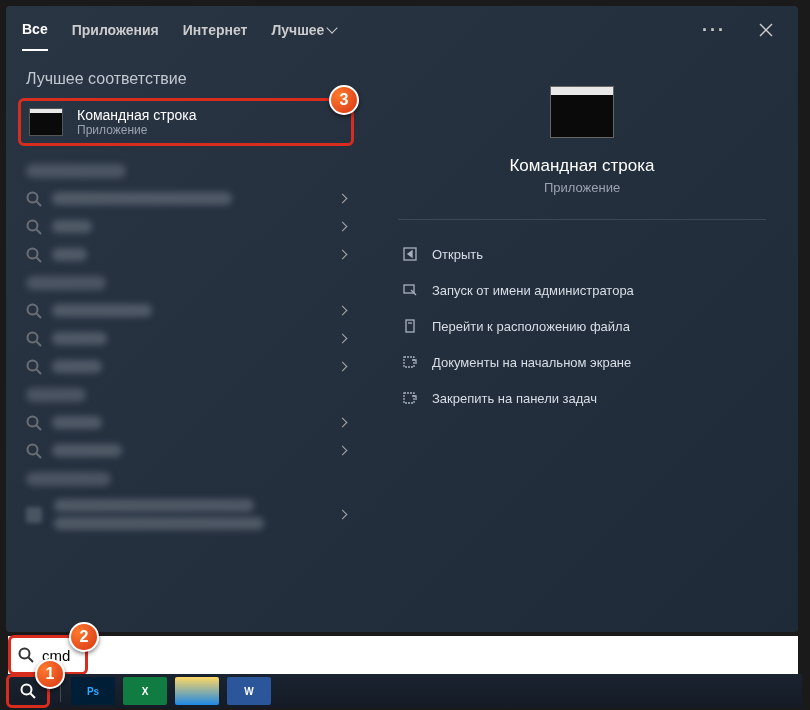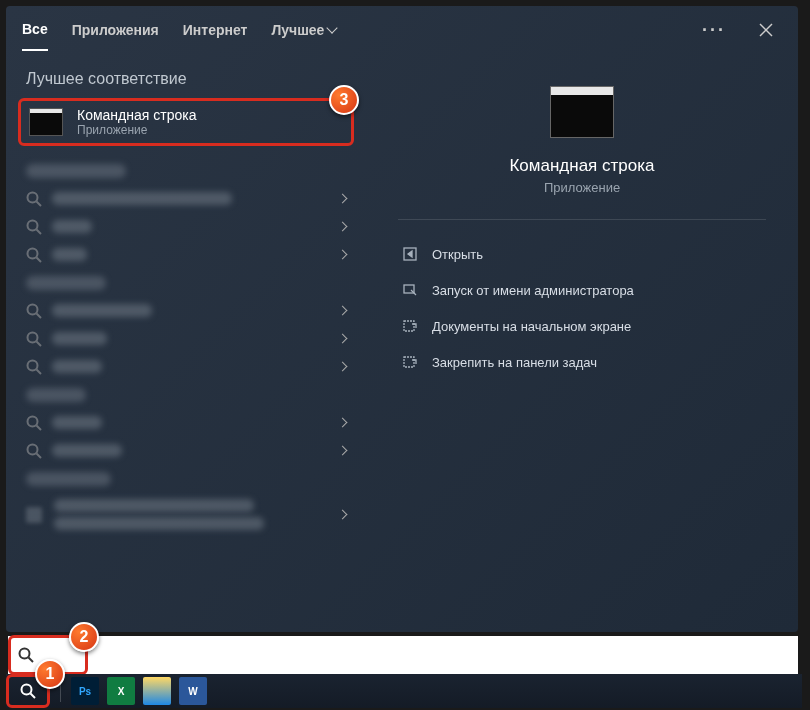--- a/index.html
+++ b/index.html
@@ -43,21 +43,21 @@
 .action-icon svg{width:16px;height:16px;stroke:#a8b2bd;fill:none;stroke-width:1.3;}
 .searchbar{position:absolute;left:8px;top:636px;width:790px;height:38px;background:#fff;display:flex;align-items:center;padding:0 10px;gap:8px;}
 .search-glyph{width:16px;height:16px;}
 .search-glyph svg{width:16px;height:16px;stroke:#333;fill:none;stroke-width:2;}
 .search-input{border:none;outline:none;font-size:15px;flex:1;background:transparent;}
 .search-highlight{position:absolute;left:8px;top:635px;width:80px;height:40px;border:3px solid #d82c1f;border-radius:6px;pointer-events:none;}
 .taskbar{position:absolute;left:6px;bottom:2px;width:796px;height:34px;background:linear-gradient(#1a2330,#141b26);display:flex;align-items:center;}
 .tb-search{width:44px;height:100%;display:flex;align-items:center;justify-content:center;cursor:pointer;border:3px solid #d82c1f;border-radius:6px;position:relative;}
 .tb-search svg{width:16px;height:16px;stroke:#fff;fill:none;stroke-width:2;}
 .tb-divider{width:1px;height:22px;background:rgba(255,255,255,.2);margin:0 6px 0 10px;}
-.tb-icon{width:28px;height:28px;margin:0 4px;display:flex;align-items:center;justify-content:center;font-size:10px;font-weight:bold;cursor:pointer;border-radius:2px;}
+.tb-icon{width:44px;height:28px;margin:0 4px;display:flex;align-items:center;justify-content:center;font-size:10px;font-weight:bold;cursor:pointer;border-radius:2px;}
 .tb-ps{background:#001e36;color:#31a8ff;}
 .tb-xl{background:#107c41;color:#fff;}
 .tb-fe{background:linear-gradient(#ffd864,#1e88e5);}
 .tb-wd{background:#2b579a;color:#fff;}
 .callout-1{left:26px;top:-18px;}
 .callout-2{left:58px;top:-16px;}
 .callout-3{top:-16px;right:-8px;}
 </style>
 </head>
 <body>
@@ -185,20 +185,27 @@
           </div>
         <div class="action">
             <span class="action-icon"><svg viewBox="0 0 16 16">
                 <rect x="2" y="3" width="10" height="8"></rect>
                 <path d="M9 8l5 5"></path>
               </svg></span>
             <span>Запуск от имени администратора</span>
           </div>
         <div class="action">
             <span class="action-icon"><svg viewBox="0 0 16 16">
+                <rect x="4" y="2" width="8" height="12"></rect>
+                <line x1="6" y1="5" x2="10" y2="5"></line>
+              </svg></span>
+            <span>Перейти к расположению файла</span>
+          </div>
+        <div class="action">
+            <span class="action-icon"><svg viewBox="0 0 16 16">
                 <rect x="2" y="3" width="10" height="10" stroke-dasharray="2 1"></rect>
                 <path d="M10 6l4 0 0 4"></path>
               </svg></span>
             <span>Документы на начальном экране</span>
           </div>
         <div class="action">
             <span class="action-icon"><svg viewBox="0 0 16 16">
                 <rect x="2" y="3" width="10" height="10" stroke-dasharray="2 1"></rect>
                 <path d="M10 6l4 0 0 4"></path>
               </svg></span>
@@ -207,20 +214,21 @@
       </div>
     </div>
   </div>
 </div>
 
 <div class="searchbar">
   <span class="search-glyph"><svg viewBox="0 0 16 16">
         <circle cx="6.5" cy="6.5" r="5"></circle>
         <line x1="10.5" y1="10.5" x2="15" y2="15"></line>
       </svg></span>
+  <input class="search-input" value="cmd" style="">
 </div>
 <div class="search-highlight">
   <div class="callout callout-2">2</div>
 </div>
 
 <div class="taskbar">
   <div class="tb-search">
     <svg viewBox="0 0 16 16">
         <circle cx="6.5" cy="6.5" r="5"></circle>
         <line x1="10.5" y1="10.5" x2="15" y2="15"></line>

